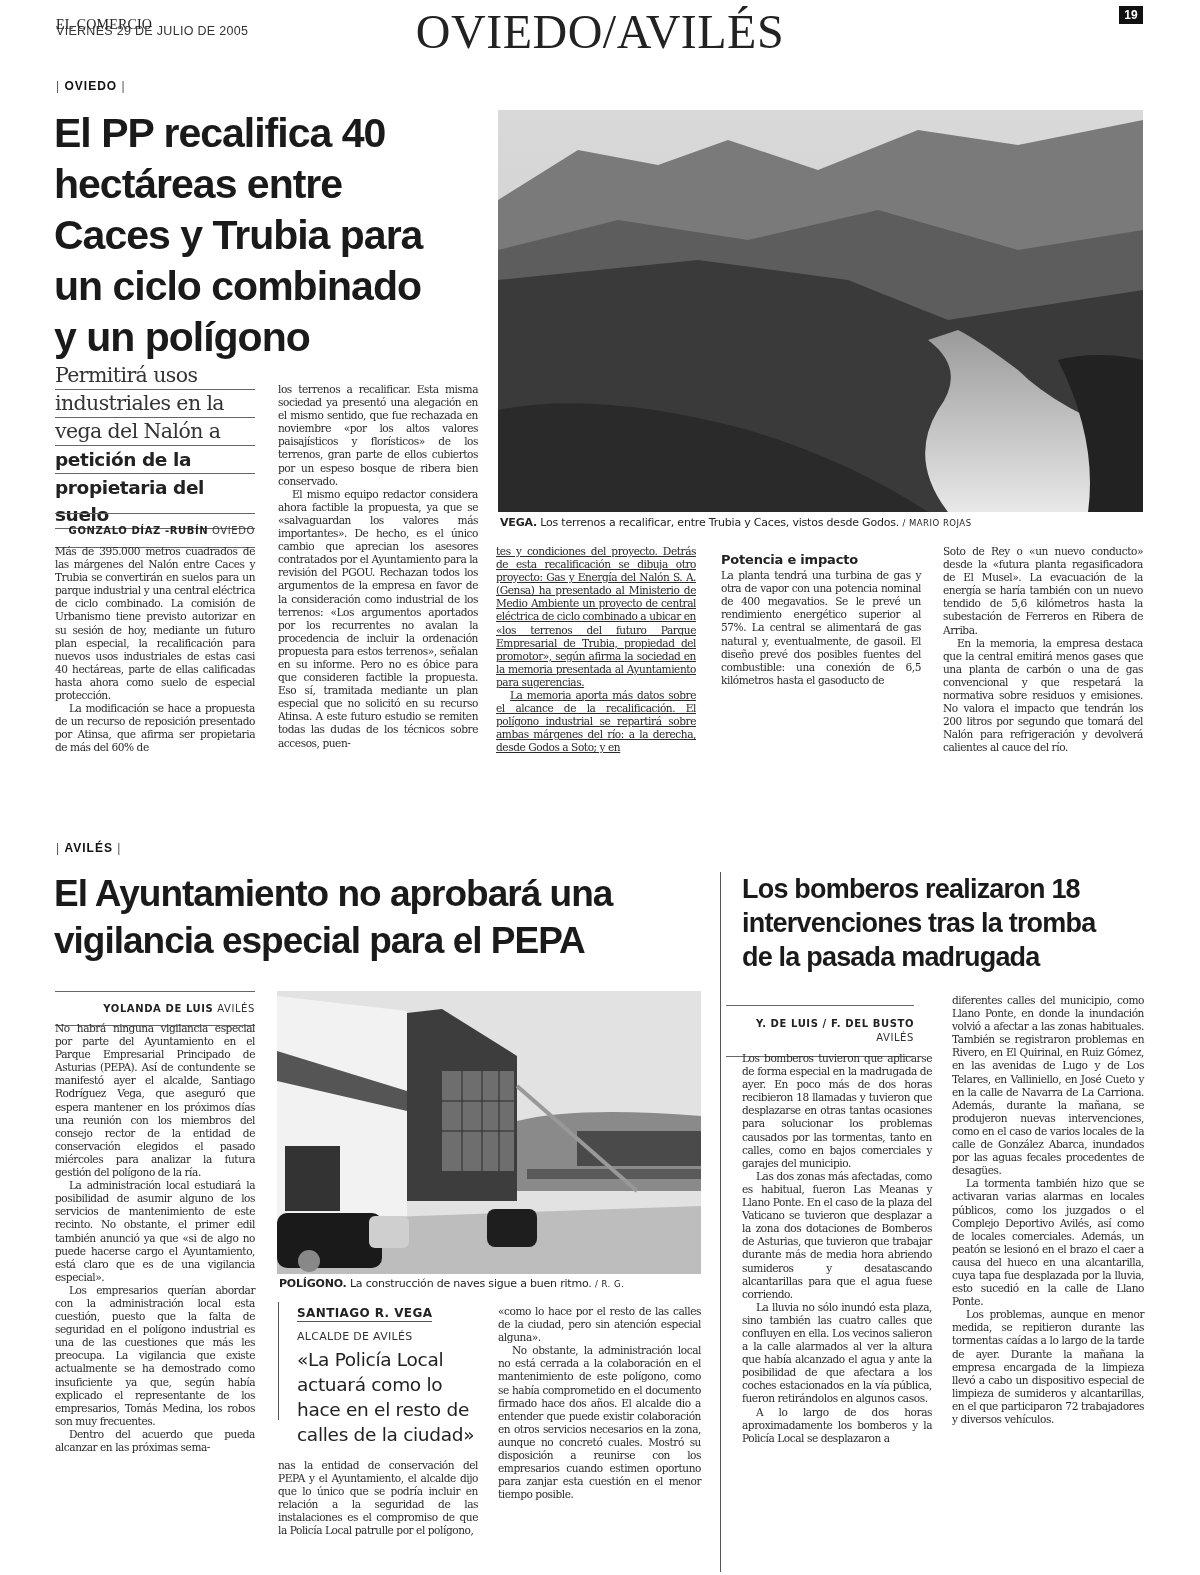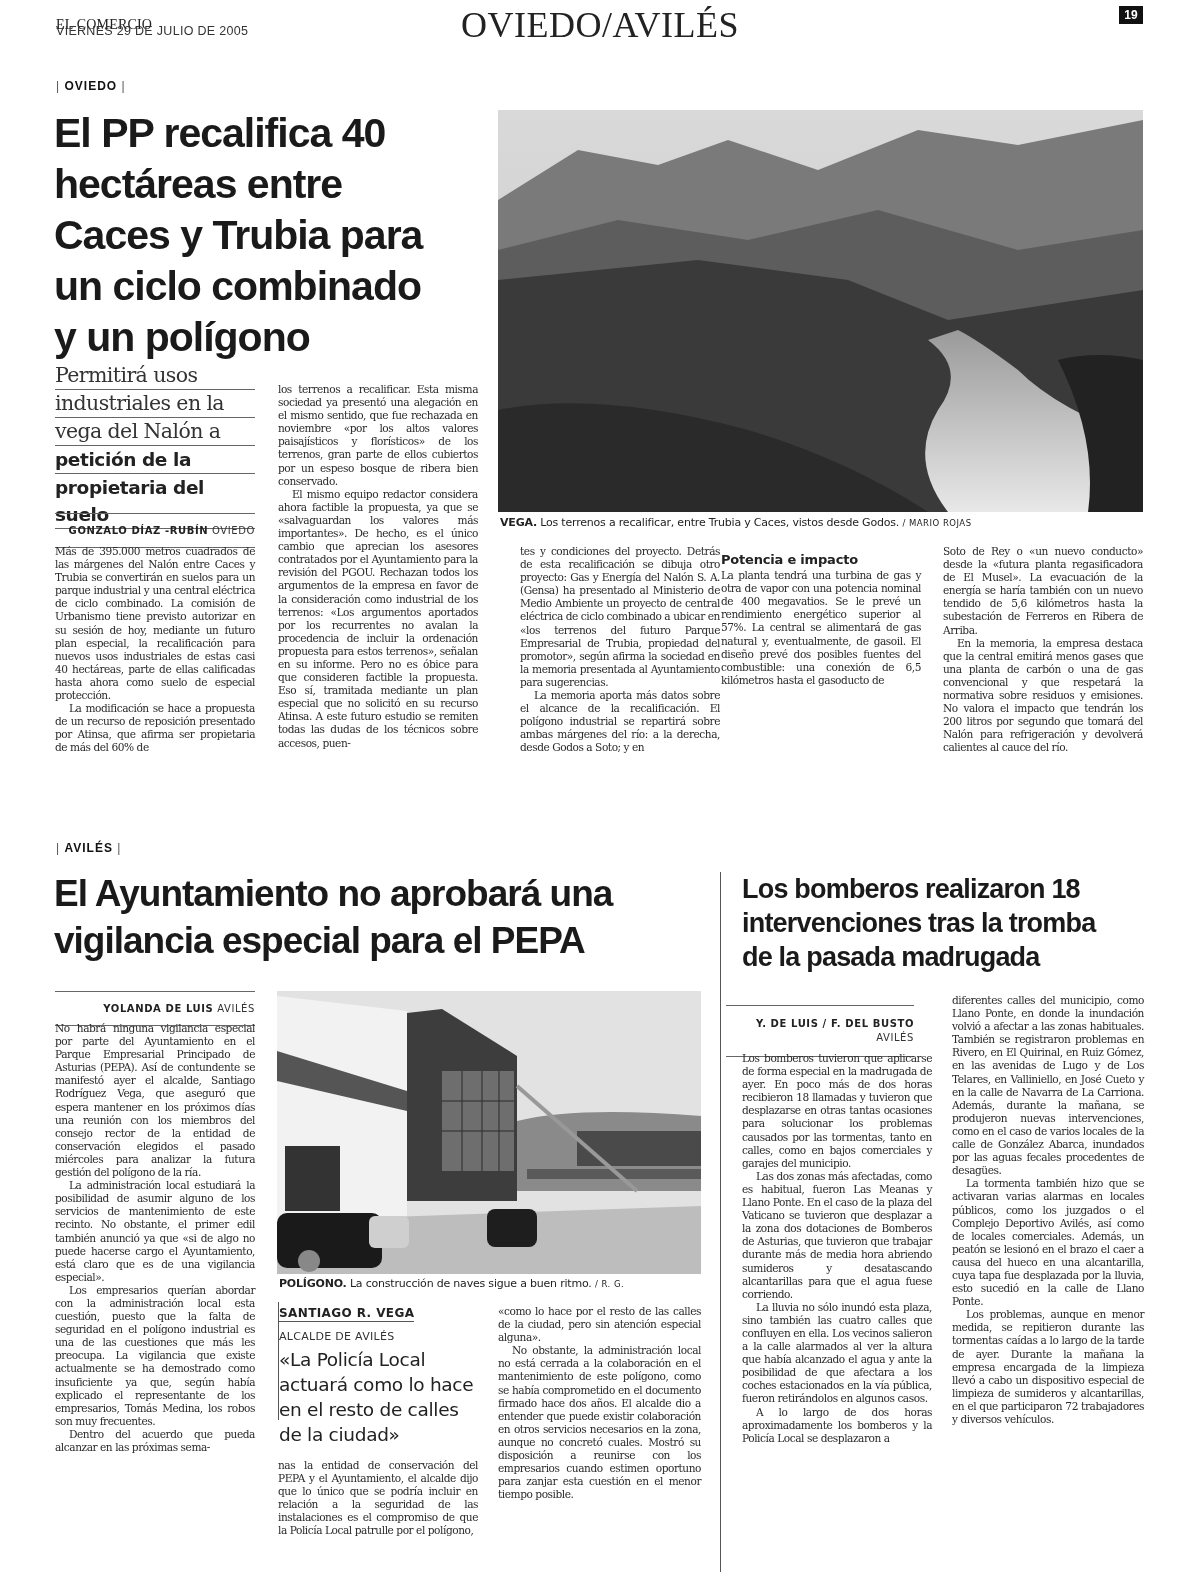--- a/index.html
+++ b/index.html
@@ -3,21 +3,21 @@
 <meta charset="utf-8">
 <style>
   * { box-sizing: border-box; margin: 0; padding: 0; }
   html, body { width: 1200px; height: 1575px; background: #ffffff; overflow: hidden; }
   body { position: relative; color: #1a1a1a; font-family: "DejaVu Serif", serif; }
   .abs { position: absolute; }
 
   
   .pub-name { left: 56px; top: 8px; font-family: "Liberation Serif", serif; font-size: 14px; letter-spacing: 0.2px; color:#222;margin-top:9px; }
   .pub-date { left: 56px; top: 24px; font-family: "Liberation Sans", sans-serif; font-size: 12.5px; color:#333; letter-spacing: 0.3px; }
-  .section-title { left: 0; width: 1200px; top: 4px; text-align: center; font-family: "Liberation Serif", serif; font-size: 36px; color:#222; letter-spacing: 0.5px; }
+  .section-title { left: 0; width: 1200px; top: 4px; text-align: center; font-family: "Liberation Serif", serif; font-size: 48px; color:#222; letter-spacing: 0.5px; }
   .page-num { left: 1119px; top: 6px; width: 24px; height: 18px; background:#111; color:#fff; font-family: "Liberation Sans", sans-serif; font-weight:bold; font-size: 12px; text-align:center; line-height:18px; }
 
   .kicker { font-family: "Liberation Sans", sans-serif; font-size: 12px; font-weight: bold; letter-spacing: 1px; color:#111; }
   .kicker .bar { font-weight: normal; color:#555; }
 
   .headline { font-family: "Liberation Sans", sans-serif; font-weight: bold; color:#1a1a1a; letter-spacing: -1px; }
 
   .subhead-line { border-bottom: 1.5px solid #666; font-size: 20.5px; line-height: 27px; font-family: "DejaVu Serif", serif; color:#333; letter-spacing:-0.6px; }
   .subhead-line.bold { font-family: "DejaVu Sans", sans-serif; font-weight: bold; font-size: 18.5px; color:#222; letter-spacing:-0.4px; }
 
@@ -30,21 +30,21 @@
   .subhead-inline { font-family: "DejaVu Sans", sans-serif; font-weight: bold; font-size: 13px; margin: 8px 0 3px; color:#222; letter-spacing:-0.2px; }
 
   .caption { font-family: "DejaVu Sans", sans-serif; font-size: 11px; color:#222; letter-spacing:-0.2px; }
   .caption b { font-weight:bold; }
   .caption .credit { font-size: 8.5px; letter-spacing:0.5px; }
 
   
   .photo { overflow:hidden; background:#bbb; }
   .vline { position:absolute; width:1px; background:#555; }
 
-  .quote-box { border-left: 1.5px solid #555; }
+  .quote-box { border-left: 1.5px solid #555; padding-left: 18px; }
   .quote-name { font-family: "DejaVu Sans", sans-serif; font-weight: bold; font-size: 12px; letter-spacing:0.4px; border-bottom: 1.5px solid #555; display:inline-block; padding-bottom:1px; color:#222; }
   .quote-role { font-family: "DejaVu Sans", sans-serif; font-size: 11px; letter-spacing:0.3px; color:#333; margin-top:8px; }
   .quote-text { font-family: "DejaVu Sans", sans-serif; font-size: 18.5px; line-height: 25px; color:#222; margin-top: 4px; letter-spacing:-0.3px; }
 </style>
 </head>
 <body>
 
 <div class="abs pub-name">EL COMERCIO</div>
 <div class="abs pub-date">VIERNES 29 DE JULIO DE 2005</div>
 <div class="abs section-title">OVIEDO/AVILÉS</div>
@@ -100,21 +100,21 @@
 </div>
 
 <div class="abs col" style="left:55px;top:545px;width:200px;">
   <p>Más de 395.000 metros cuadrados de las márgenes del Nalón entre Caces y Trubia se convertirán en suelos para un parque industrial y una central eléctrica de ciclo combinado. La comisión de Urbanismo tiene previsto autorizar en su sesión de hoy, mediante un futuro plan especial, la recalificación para nuevos usos industriales de estas casi 40 hectáreas, parte de ellas calificadas hasta ahora como suelo de especial protección.</p>
   <p class="ind">La modificación se hace a propuesta de un recurso de reposición presentado por Atinsa, que afirma ser propietaria de más del 60% de</p>
 </div>
 <div class="abs col" style="left:278px;top:383px;width:200px;">
   <p>los terrenos a recalificar. Esta misma sociedad ya presentó una alegación en el mismo sentido, que fue rechazada en noviembre «por los altos valores paisajísticos y florísticos» de los terrenos, gran parte de ellos cubiertos por un espeso bosque de ribera bien conservado.</p>
   <p class="ind">El mismo equipo redactor considera ahora factible la propuesta, ya que se «salvaguardan los valores más importantes». De hecho, es el único cambio que aprecian los asesores contratados por el Ayuntamiento para la revisión del PGOU. Rechazan todos los argumentos de la empresa en favor de la consideración como industrial de los terrenos: «Los argumentos aportados por los recurrentes no avalan la procedencia de incluir la ordenación propuesta para estos terrenos», señalan en su informe. Pero no es óbice para que consideren factible la propuesta. Eso sí, tramitada mediante un plan especial que no solicitó en su recurso Atinsa. A este futuro estudio se remiten todas las dudas de los técnicos sobre accesos, puen-</p>
 </div>
-<div class="abs col" style="left:520px;top:545px;width:200px;">
+<div class="abs col" style="left:496px;top:545px;width:200px;text-decoration:underline;">
   <p>tes y condiciones del proyecto. Detrás de esta recalificación se dibuja otro proyecto: Gas y Energía del Nalón S. A. (Gensa) ha presentado al Ministerio de Medio Ambiente un proyecto de central eléctrica de ciclo combinado a ubicar en «los terrenos del futuro Parque Empresarial de Trubia, propiedad del promotor», según afirma la sociedad en la memoria presentada al Ayuntamiento para sugerencias.</p>
   <p class="ind">La memoria aporta más datos sobre el alcance de la recalificación. El polígono industrial se repartirá sobre ambas márgenes del río: a la derecha, desde Godos a Soto; y en</p>
 </div>
 <div class="abs col" style="left:721px;top:545px;width:200px;">
   <div class="subhead-inline">Potencia e impacto</div>
   <p>La planta tendrá una turbina de gas y otra de vapor con una potencia nominal de 400 megavatios. Se le prevé un rendimiento energético superior al 57%. La central se alimentará de gas natural y, eventualmente, de gasoil. El diseño prevé dos posibles fuentes del combustible: una conexión de 6,5 kilómetros hasta el gasoducto de</p>
 </div>
 <div class="abs col" style="left:943px;top:545px;width:200px;">
   <p>Soto de Rey o «un nuevo conducto» desde la «futura planta regasificadora de El Musel». La evacuación de la energía se haría también con un nuevo tendido de 5,6 kilómetros hasta la subestación de Ferreros en Ribera de Arriba.</p>
   <p class="ind">En la memoria, la empresa destaca que la central emitirá menos gases que una planta de carbón o una de gas convencional y que respetará la normativa sobre residuos y emisiones. No valora el impacto que tendrán los 200 litros por segundo que tomará del Nalón para refrigeración y devolverá calientes al cauce del río.</p>

